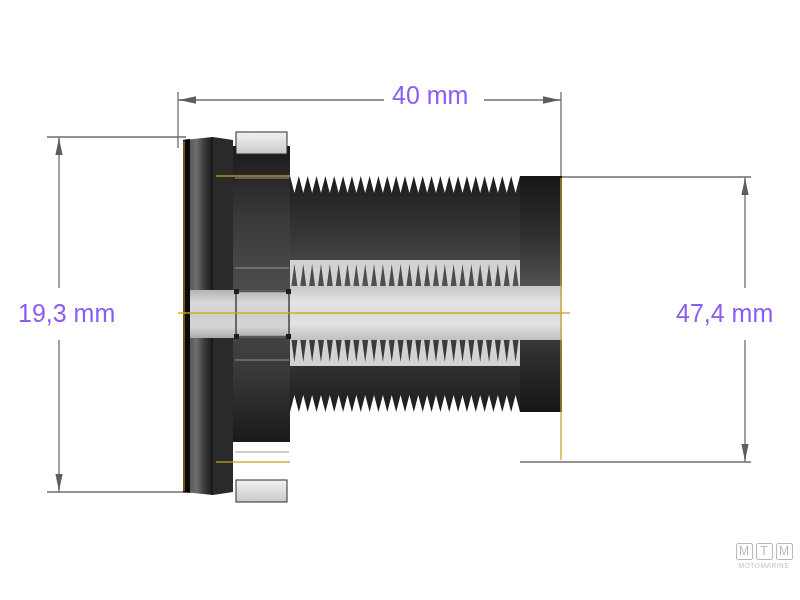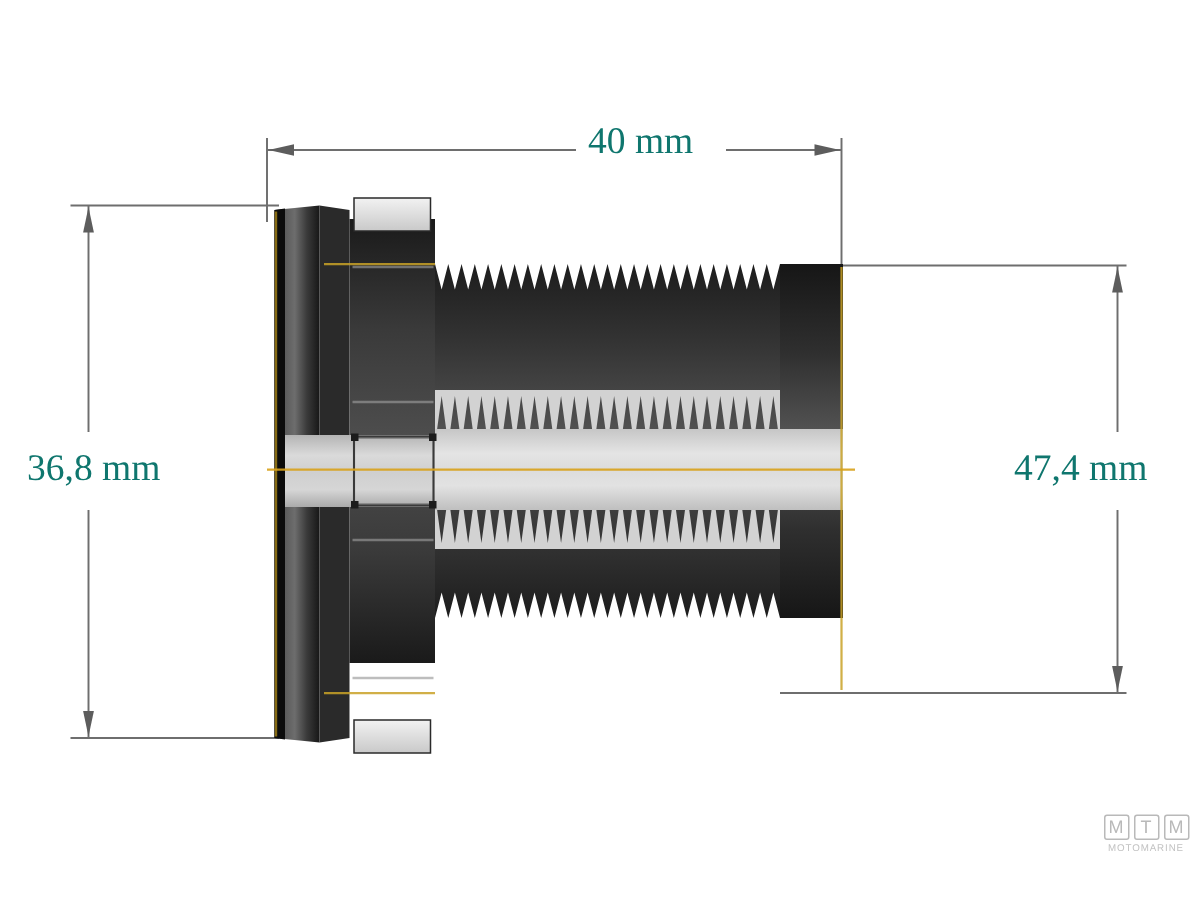--- a/index.html
+++ b/index.html
@@ -20,22 +20,22 @@
   }
   #drawing {
     position: absolute;
     left: 0;
     top: 0;
     width: 800px;
     height: 600px;
   }
   .dim-text {
     position: absolute;
-    font-family: Liberation Serif, serif;
-    color: #0f766e;
+    font-family: Liberation Sans, sans-serif;
+    color: #8b5cf6;
     white-space: nowrap;
     letter-spacing: 0px;
   }
   #dim-left-text {
     left: 18px;
     top: 299px;
     font-size: 25px;
   }
   #dim-right-text {
     left: 676px;
@@ -244,21 +244,21 @@
         <line x1="216" y1="176" x2="290" y2="176"></line>
         <line x1="216" y1="462" x2="290" y2="462"></line>
         <line x1="561" y1="178" x2="561" y2="460"></line>
       </g>
 
       <line x1="178" y1="313" x2="570" y2="313" stroke="#d9a21b" stroke-width="1.5" opacity="0.9"></line>
     </g>
 
   </svg>
 
-  <div class="dim-text" id="dim-left-text">36,8 mm</div>
+  <div class="dim-text" id="dim-left-text">19,3 mm</div>
 
   <div class="dim-text" id="dim-right-text">47,4 mm</div>
 
   <div class="dim-text" id="dim-top-text">40 mm</div>
 
   <div id="logo">
     <div class="logo-row">
       <div class="logo-box">M</div>
       <div class="logo-box">T</div>
       <div class="logo-box">M</div>

